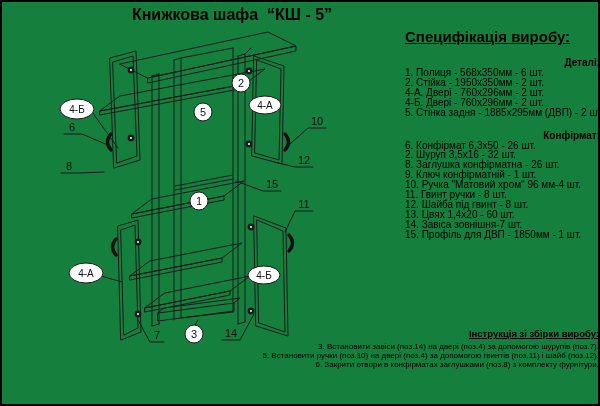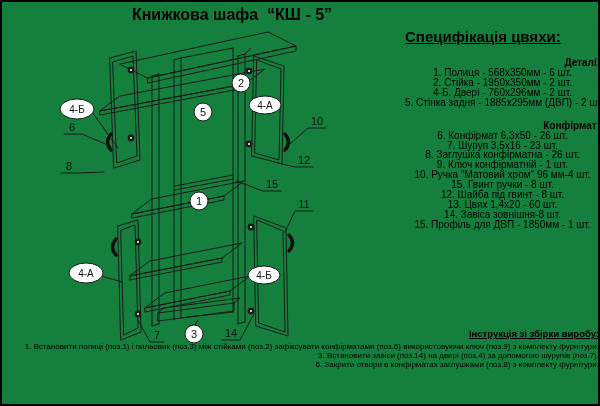--- a/index.html
+++ b/index.html
@@ -18,21 +18,21 @@
   .callout-shape{fill:#fff;stroke:#1b1b1b;stroke-width:1;}
   .callout-text{font-family:"Liberation Sans",sans-serif;font-size:11px;fill:#111;text-anchor:middle;}
   .callout-text.small{font-size:10px;}
   .hinge{fill:#1b1b1b;}
   .hinge-c{fill:#fff;}
   .handle{stroke:#111;stroke-width:3.4;fill:none;stroke-linecap:round;}
   .spec{position:absolute;left:403px;top:26px;width:195px;}
   .spec-heading{font-size:15px;font-weight:bold;text-decoration:underline;margin:0 0 13px 0;}
   .sub-heading{font-size:10px;font-weight:bold;line-height:10px;margin:0;text-align:right;}
   .spec ul{list-style:none;margin:0 0 13px 0;padding:0;}
-  .spec li{font-size:10px;line-height:9.9px;white-space:nowrap;text-align:center;}
+  .spec li{font-size:10px;line-height:9.9px;white-space:nowrap;}
   .instructions{position:absolute;left:5px;top:326px;width:592px;text-align:right;}
   .instr-heading{font-size:9.5px;font-weight:bold;text-decoration:underline;margin:0 0 3px 0;}
   .instructions ol{list-style:none;margin:0;padding:0;}
   .instructions li{font-size:8px;line-height:9.2px;margin-left:3px;padding-left:9px;text-indent:-9px;}
 </style>
 </head>
 <body>
 
 <div class="page">
 
@@ -169,48 +169,49 @@
       <text class="callout-text" x="155" y="325">7</text>
       <text class="callout-text" x="229" y="323">14</text>
       <text class="callout-text" x="315" y="111">10</text>
       <text class="callout-text" x="302" y="150">12</text>
       <text class="callout-text" x="270" y="174">15</text>
       <text class="callout-text" x="302" y="194">11</text>
     </svg>
   </div>
 
   <div class="spec">
-    <h2 class="spec-heading">Специфікація цвяхи:</h2>
+    <h2 class="spec-heading">Специфікація виробу:</h2>
     <p class="sub-heading">Деталі:</p>
     <ul>
 
     <li>1. Полиця - 568х350мм - 6 шт.</li>
         <li>2. Стійка - 1950х350мм - 2 шт.</li>
+        <li>4-А. Двері - 760х296мм - 2 шт.</li>
         <li>4-Б. Двері - 760х296мм - 2 шт.</li>
         <li>5. Стінка задня - 1885х295мм (ДВП) - 2 шт.</li>
       </ul>
     <p class="sub-heading">Конфірмат:</p>
     <ul>
 
     <li>6. Конфірмат 6,3х50 - 26 шт.</li>
-        <li>7. Шуруп 3,5х16 - 23 шт.</li>
+        <li>2. Шуруп 3,5х16 - 32 шт.</li>
         <li>8. Заглушка конфірматна - 26 шт.</li>
         <li>9. Ключ конфірматній - 1 шт.</li>
         <li>10. Ручка "Матовий хром" 96 мм-4 шт.</li>
-        <li>15. Гвинт ручки - 8 шт.</li>
+        <li>11. Гвинт ручки - 8 шт.</li>
         <li>12. Шайба під гвинт - 8 шт.</li>
         <li>13. Цвях 1,4х20 - 60 шт.</li>
-        <li>14. Завіса зовнішня-8 шт.</li>
+        <li>14. Завіса зовнішня-7 шт.</li>
         <li>15. Профіль для ДВП - 1850мм - 1 шт.</li>
       </ul>
   </div>
 
   <div class="instructions">
     <h3 class="instr-heading">Інструкція зі збірки виробу:</h3>
     <ol>
 
-    <li>1. Встановити полиці (поз.1) і пильовик (поз.3) між стійками (поз.2) зафіксувати конфірматами (поз.6) використовуючи ключ (поз.9) з комплекту фурнітури.</li>
         <li>3. Встановити завіси (поз.14) на двері (поз.4) за допомогою шурупів (поз.7).</li>
+        <li>5. Встановити ручки (поз.10) на двері (поз.4) за допомогою гвинтів (поз.11) і шайб (поз.12).</li>
         <li>6. Закрити отвори в конфірматах заглушками (поз.8) з комплекту фурнітури.</li>
       </ol>
   </div>
 
 </div>
 
 </body></html>

